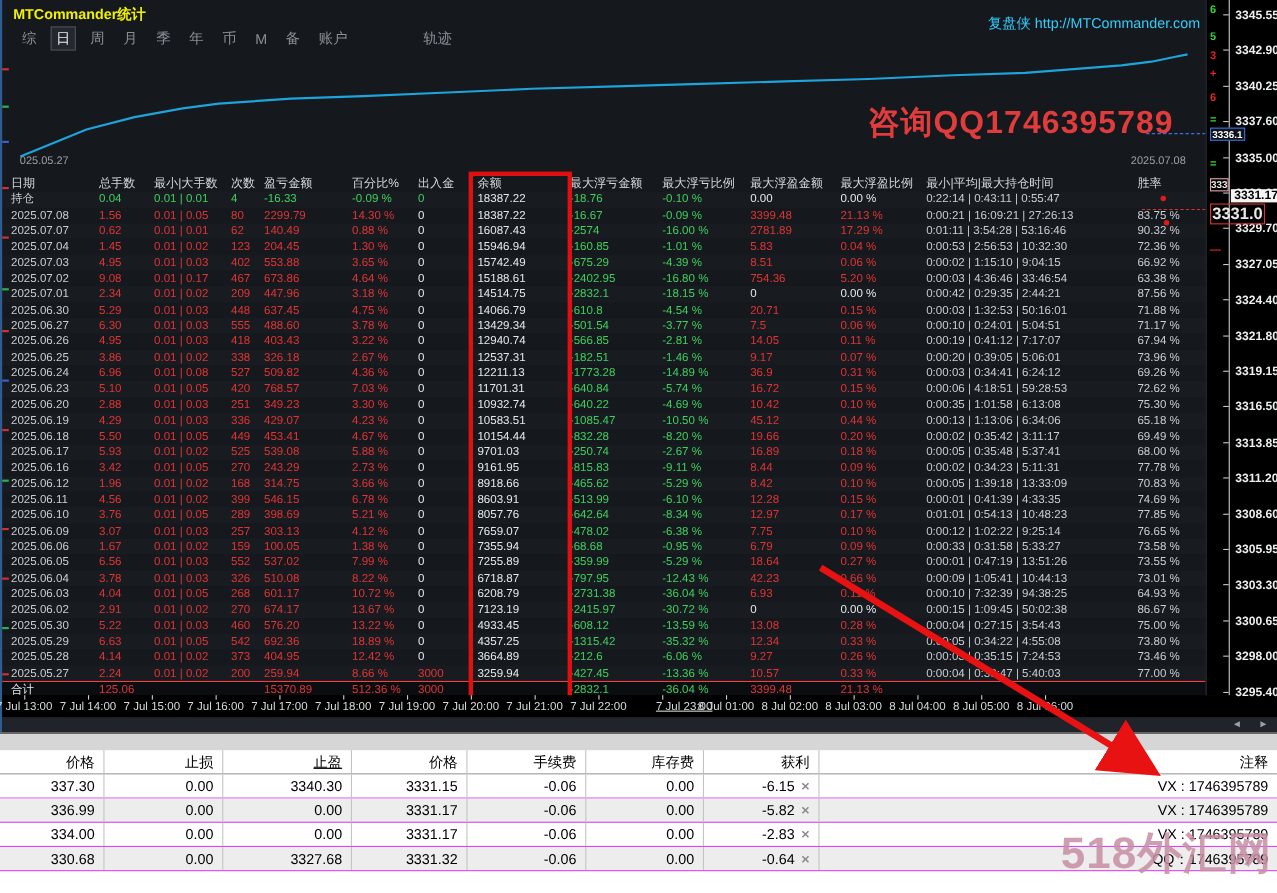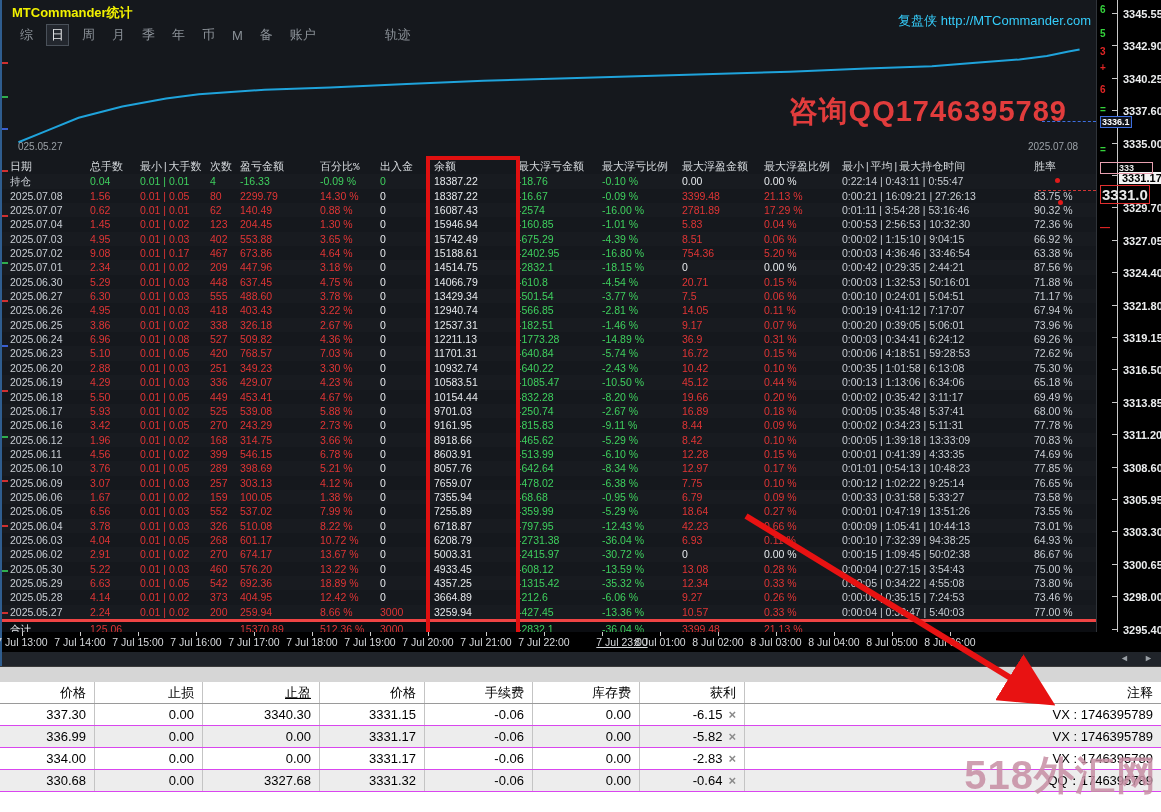--- a/index.html
+++ b/index.html
@@ -19,43 +19,43 @@
   .chart{position:absolute;left:0;top:46px;width:1094px;height:112px;}
   .promo{position:absolute;right:96px;top:92px;color:#e13c3c;font-size:29px;font-weight:bold;letter-spacing:1px;}
   .chart-date{position:absolute;top:141px;color:#9aa0a6;font-size:10px;}
   .dash-blue{position:absolute;left:1040px;top:121px;width:54px;border-top:1px dashed #3d6fe0;}
   .dash-red{position:absolute;left:1036px;top:190px;width:58px;border-top:1px dashed #d03434;}
   .red-dot{position:absolute;width:5px;height:5px;border-radius:50%;background:#e01818;}
   
   .mtable{position:absolute;left:0;top:160px;width:1094px;font-size:10.5px;}
   .trow{display:flex;height:14.35px;line-height:14.35px;white-space:nowrap;}
   .trow:nth-child(even){background:rgba(255,255,255,0.015);}
-  .trow.header{color:#d4d8dc;font-size:11px;font-family:Liberation Mono, monospace;}
-  .trow.total{background:#0b0d11;border-top:3px solid #ef4444;height:15px;line-height:15px;}
+  .trow.header{color:#d4d8dc;font-size:11px;}
+  .trow.total{background:#0b0d11;border-top:1px solid #ef4444;height:15px;line-height:15px;}
   .cell{overflow:hidden;flex:none;}
   .c0{width:88px;padding-left:8px;box-sizing:border-box;}
   .c1{width:50px}.c2{width:70px}.c3{width:30px}.c4{width:80px}.c5{width:60px}
   .c6{width:54px}.c7{width:84px}.c8{width:84px}.c9{width:80px}.c10{width:82px}
   .c11{width:78px}.c12{width:192px}.c13{width:62px}
   .t-gray{color:#c9ced4}.t-red{color:#e03535}.t-green{color:#3fd05e}.t-white{color:#e6e9ec}
   .redbox{position:absolute;left:424px;top:156px;width:86px;height:480px;border:4px solid #e01010;pointer-events:none;}
   
   .taxis{position:absolute;left:0;top:632px;width:1161px;height:20px;background:#000;}
   .ttick{position:absolute;top:4px;color:#d6d9dc;font-size:10.5px;transform:translateX(-50%);white-space:nowrap;}
   .tmark{position:absolute;top:0;width:1px;height:4px;background:#cfcfcf;}
   .paxis{position:absolute;left:1094px;top:0;width:67px;height:632px;background:#000;border-left:1px solid #30343a;}
   .paxis-line{position:absolute;left:20px;top:0;width:1px;height:632px;background:#c8c8c8;}
   .ptick{position:absolute;left:26px;color:#eceeef;font-size:11px;font-weight:bold;white-space:nowrap;}
   .pmark{position:absolute;left:15px;width:5px;height:1px;background:#c8c8c8;}
   .pcurrent{position:absolute;left:22px;background:#f4f4f4;color:#000;font-size:11px;font-weight:bold;padding:0 3px;}
   .mini{position:absolute;font-size:10px;font-weight:bold;white-space:nowrap;}
   .m-green{color:#35d23c}.m-red{color:#e02525}
   .m-blue-box{color:#fff;background:#10131a;border:1px solid #3d6fe0;font-size:9px;padding:0 1px;}
   .m-red-box{color:#e8e8e8;border:1px solid #e03030;font-size:15px;padding:0 1px;}
-  .m-pink-box{color:#e8e8e8;border:1px solid #e8a0b0;font-size:9px;padding:0 18px;}
+  .m-pink-box{color:#e8e8e8;border:1px solid #e8a0b0;font-size:9px;padding:0 0;}
   .edge{position:absolute;left:0;width:6px;height:2px;}
   .scrollbar{position:absolute;left:0;top:652px;width:1161px;height:14px;background:#20242a;}
   .sb-arrow{position:absolute;top:1px;color:#9aa0a6;font-size:9px;cursor:default;}
   
   .gap-strip{position:absolute;left:0;top:666px;width:1161px;height:16px;background:#d6d6d6;border-top:1px solid #3a3a3a;}
   .orders{position:absolute;left:0;top:682px;width:1161px;height:130px;background:#fff;color:#000;font-size:13px;}
   .orow{display:flex;height:21px;line-height:21px;border-bottom:1px solid #d946ef;}
   .orow.head{font-weight:normal;border-bottom:1px solid #9a9a9a;}
   .orow:nth-child(odd):not(.head):not(.sum){background:#ededed;}
   .ocell{box-sizing:border-box;flex:none;text-align:right;padding-right:8px;border-right:1px solid #c4c4c4;overflow:hidden;white-space:nowrap;}
@@ -333,21 +333,21 @@
         <div class="trow">
           <span class="cell c0 t-gray">2025.06.20</span>
           <span class="cell c1 t-red">2.88</span>
           <span class="cell c2 t-red">0.01 | 0.03</span>
           <span class="cell c3 t-red">251</span>
           <span class="cell c4 t-red">349.23</span>
           <span class="cell c5 t-red">3.30 %</span>
           <span class="cell c6 t-white">0</span>
           <span class="cell c7 t-white">10932.74</span>
           <span class="cell c8 t-green">-640.22</span>
-          <span class="cell c9 t-green">-2.43 %</span>
+          <span class="cell c9 t-green">-4.69 %</span>
           <span class="cell c10 t-red">10.42</span>
           <span class="cell c11 t-red">0.10 %</span>
           <span class="cell c12 t-gray">0:00:35 | 1:01:58 | 6:13:08</span>
           <span class="cell c13 t-gray">75.30 %</span>
         </div>
         <div class="trow">
           <span class="cell c0 t-gray">2025.06.19</span>
           <span class="cell c1 t-red">4.29</span>
           <span class="cell c2 t-red">0.01 | 0.03</span>
           <span class="cell c3 t-red">336</span>
@@ -539,21 +539,21 @@
           <span class="cell c13 t-gray">64.93 %</span>
         </div>
         <div class="trow">
           <span class="cell c0 t-gray">2025.06.02</span>
           <span class="cell c1 t-red">2.91</span>
           <span class="cell c2 t-red">0.01 | 0.02</span>
           <span class="cell c3 t-red">270</span>
           <span class="cell c4 t-red">674.17</span>
           <span class="cell c5 t-red">13.67 %</span>
           <span class="cell c6 t-white">0</span>
-          <span class="cell c7 t-white">5003.31</span>
+          <span class="cell c7 t-white">7123.19</span>
           <span class="cell c8 t-green">-2415.97</span>
           <span class="cell c9 t-green">-30.72 %</span>
           <span class="cell c10 t-white">0</span>
           <span class="cell c11 t-white">0.00 %</span>
           <span class="cell c12 t-gray">0:00:15 | 1:09:45 | 50:02:38</span>
           <span class="cell c13 t-gray">86.67 %</span>
         </div>
         <div class="trow">
           <span class="cell c0 t-gray">2025.05.30</span>
           <span class="cell c1 t-red">5.22</span>

